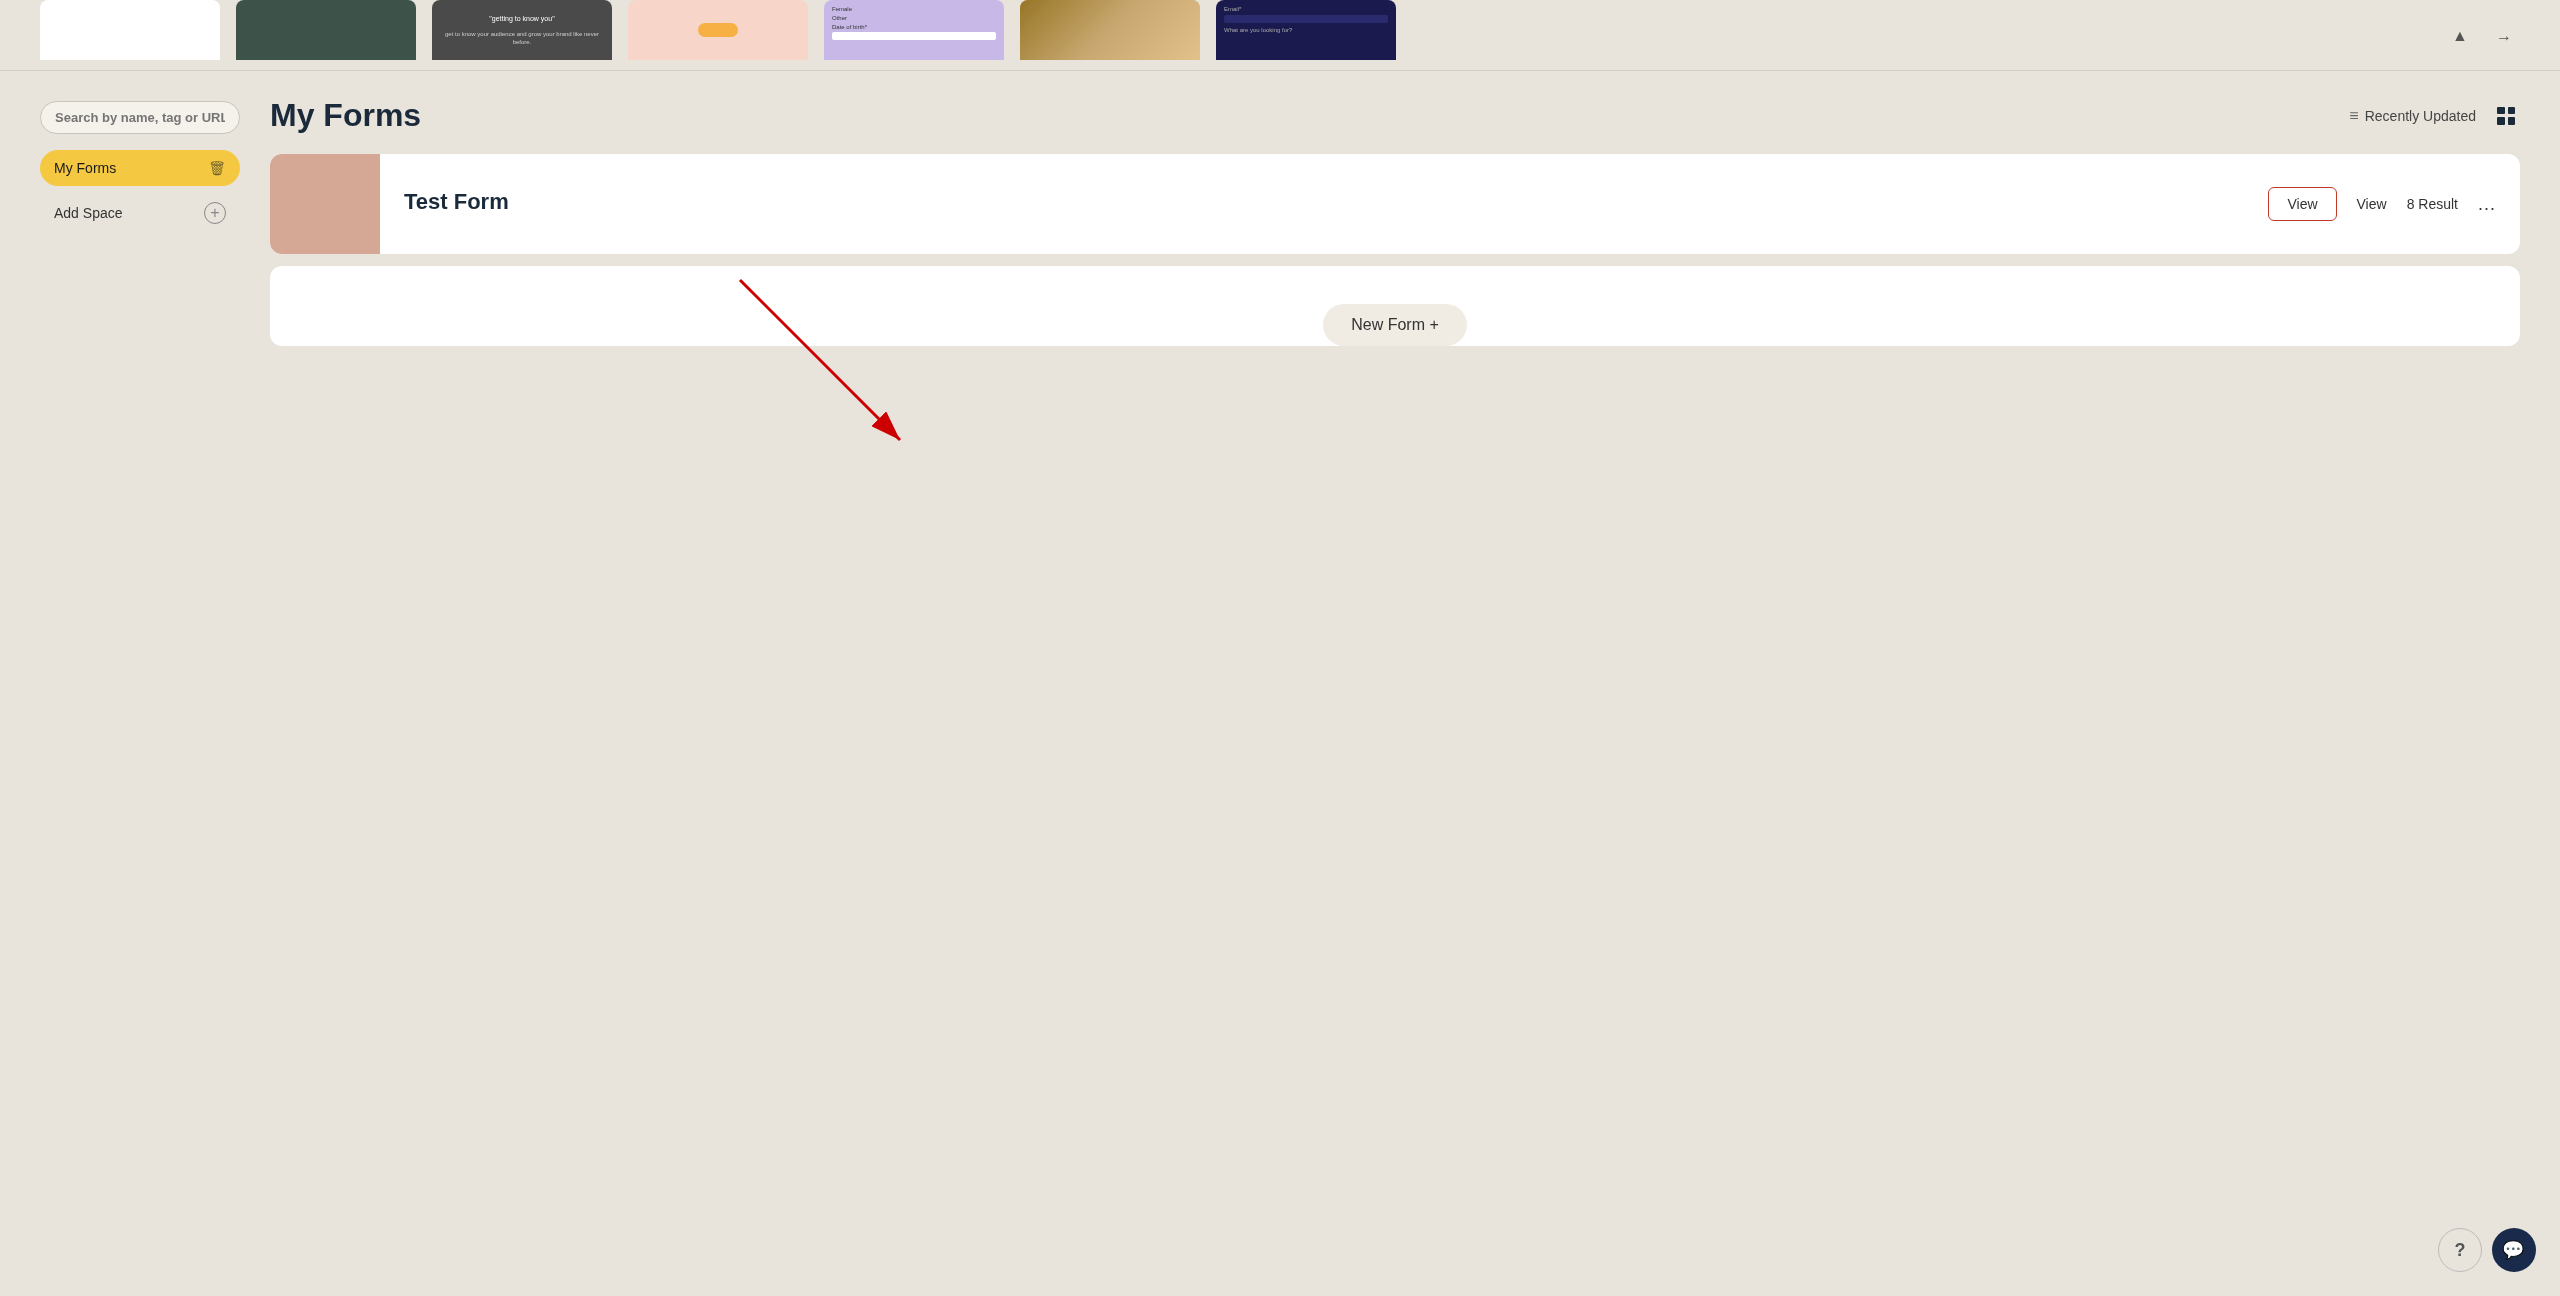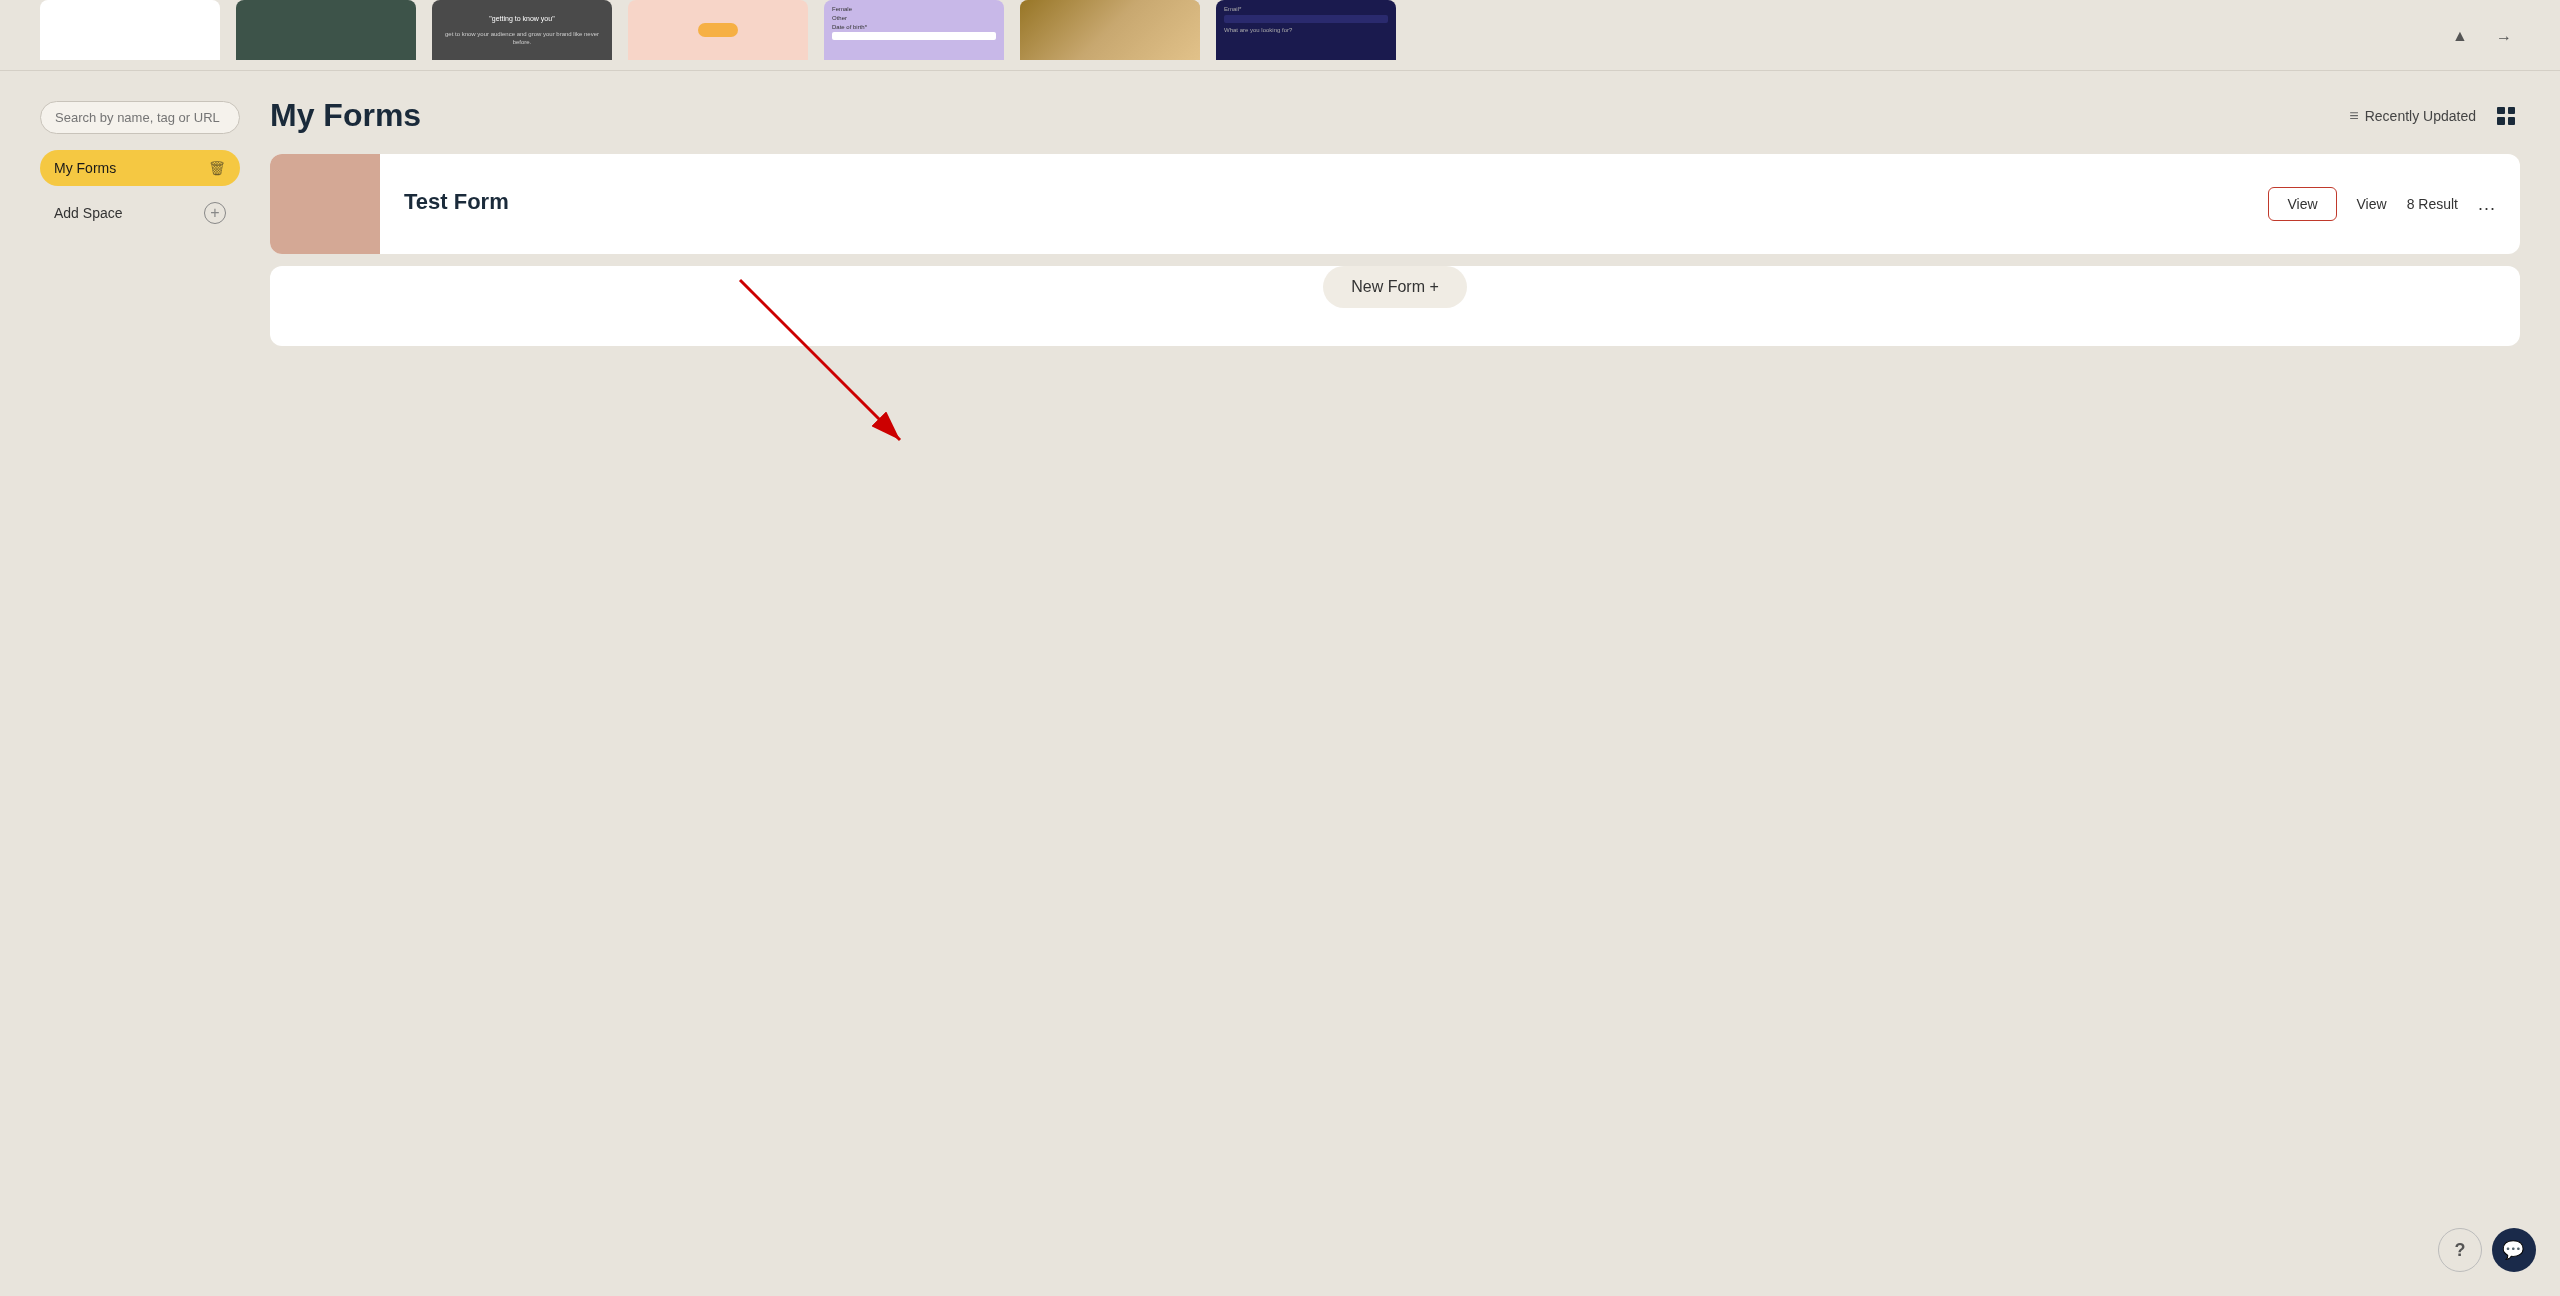--- a/index.html
+++ b/index.html
@@ -94,20 +94,21 @@
     .search-box {
       width: 100%;
       padding: 8px 14px;
       border-radius: 20px;
       border: 1px solid #c8c3ba;
       background: #f5f2ec;
       font-size: 13px;
       color: #666;
       outline: none;
       margin-bottom: 16px;
+      font-weight: bold;
     }
 
     .sidebar-item {
       display: flex;
       align-items: center;
       justify-content: space-between;
       padding: 10px 14px;
       border-radius: 20px;
       cursor: pointer;
       margin-bottom: 6px;
@@ -266,21 +267,21 @@
     .action-btn.more-btn {
       font-size: 18px;
       letter-spacing: 1px;
     }
 
     
     .new-form-card {
       background: #ffffff;
       border-radius: 12px;
       display: flex;
-      align-items: flex-start;
+      align-items: flex-end;
       justify-content: center;
       min-height: 80px;
       margin-bottom: 12px;
     }
 
     .new-form-btn {
       background: #f0ece4;
       border: none;
       border-radius: 24px;
       padding: 12px 28px;

